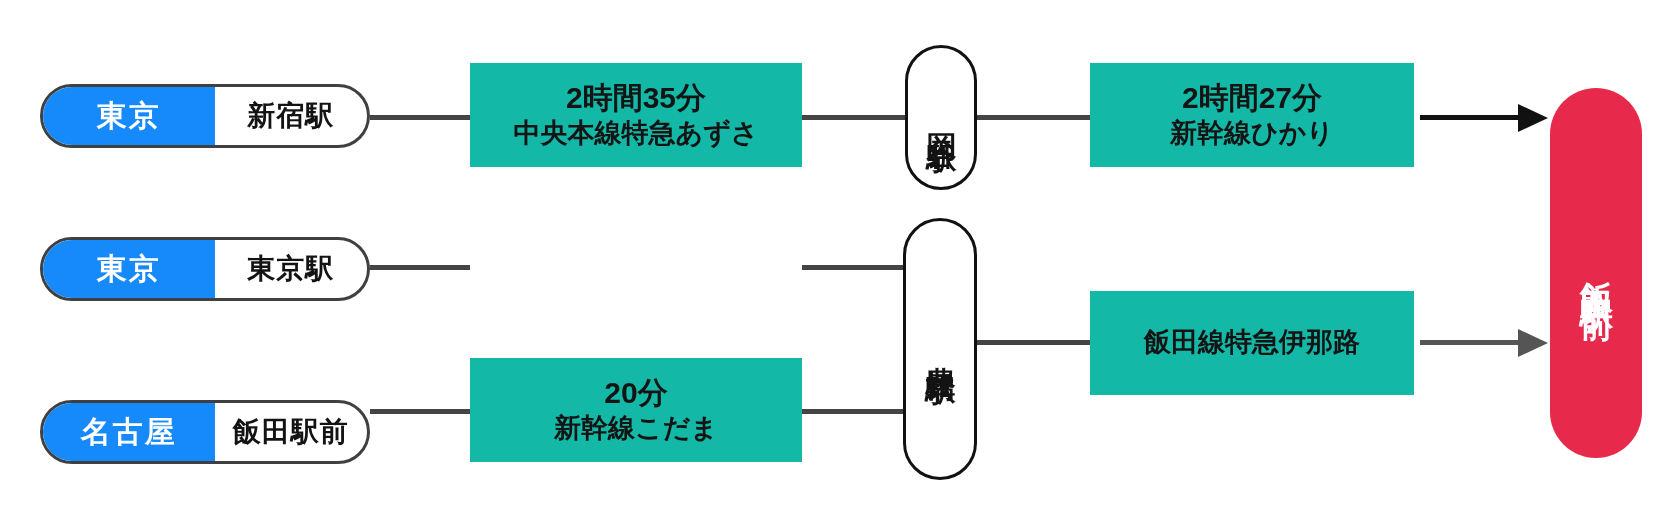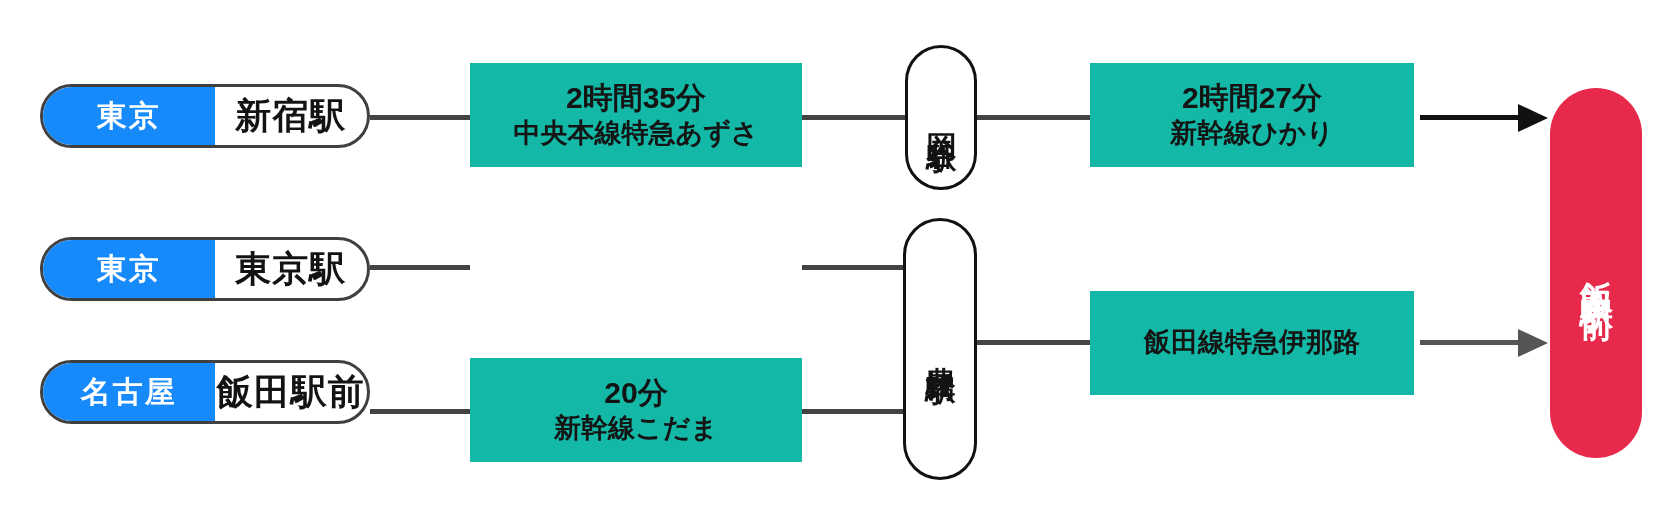--- a/index.html
+++ b/index.html
@@ -4,21 +4,21 @@
 <style>
   html,body{margin:0;padding:0;background:#ffffff;}
   body{font-family:"Liberation Sans","DejaVu Sans",sans-serif;font-weight:700;color:#131313;}
   .canvas{position:relative;width:1680px;height:514px;background:#ffffff;overflow:hidden;}
 
   
   .origin-pill{position:absolute;left:40px;width:330px;height:64px;border:3px solid #404040;
     border-radius:35px;overflow:hidden;display:flex;background:#fff;box-sizing:border-box;}
   .area-badge{width:53%;background:#1689FB;color:#fff;display:flex;align-items:center;justify-content:center;
     font-size:30px;letter-spacing:2px;}
-  .station-name{flex:1;display:flex;align-items:center;justify-content:center;font-size:36px;letter-spacing:1px;color:#131313;}
+  .station-name{flex:1;display:flex;align-items:center;justify-content:center;font-size:28px;letter-spacing:1px;color:#131313;}
 
   
   .leg-box{position:absolute;background:#14b8a6;display:flex;flex-direction:column;align-items:center;justify-content:center;
     text-align:center;gap:5px;}
   .leg-duration{font-size:30px;line-height:1.1;color:#141414;}
   .leg-train{font-size:27px;line-height:1.1;color:#141414;}
 
   
   .hub-node{position:absolute;background:#fff;border:3px solid #111;box-sizing:border-box;
     display:flex;align-items:center;justify-content:center;}
@@ -64,21 +64,21 @@
   <div class="arrow-shaft black" style="left:1420px;top:115px;width:102px;"></div>
   <div class="arrow-head black" style="left:1518px;top:104px;"></div>
 
   <div class="origin-pill" style="top:237px;">
     <div class="area-badge">東京</div>
     <div class="station-name">東京駅</div>
   </div>
   <div class="connector" style="left:370px;top:265px;width:100px;"></div>
   <div class="connector" style="left:802px;top:265px;width:101px;"></div>
 
-  <div class="origin-pill" style="top:360px;">
+  <div class="origin-pill" style="top:400px;">
     <div class="area-badge">名古屋</div>
     <div class="station-name">飯田駅前</div>
   </div>
   <div class="connector" style="left:370px;top:409px;width:100px;"></div>
   <div class="leg-box" style="left:470px;top:358px;width:332px;height:104px;">
     <div class="leg-duration">20分</div>
     <div class="leg-train">新幹線こだま</div>
   </div>
   <div class="connector" style="left:802px;top:409px;width:101px;"></div>
 

